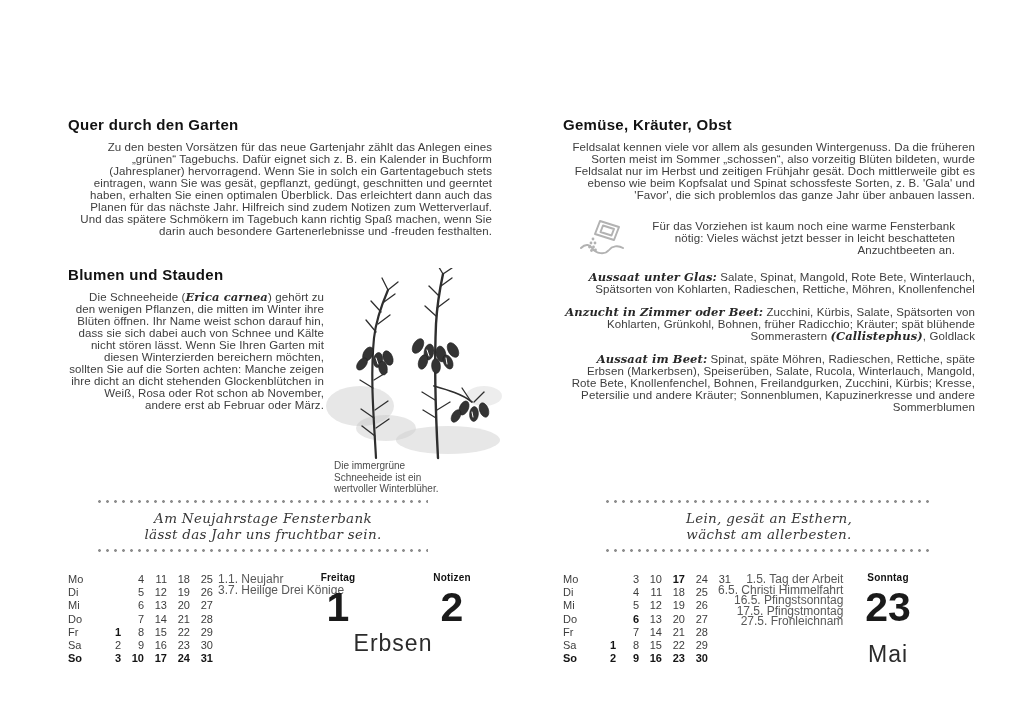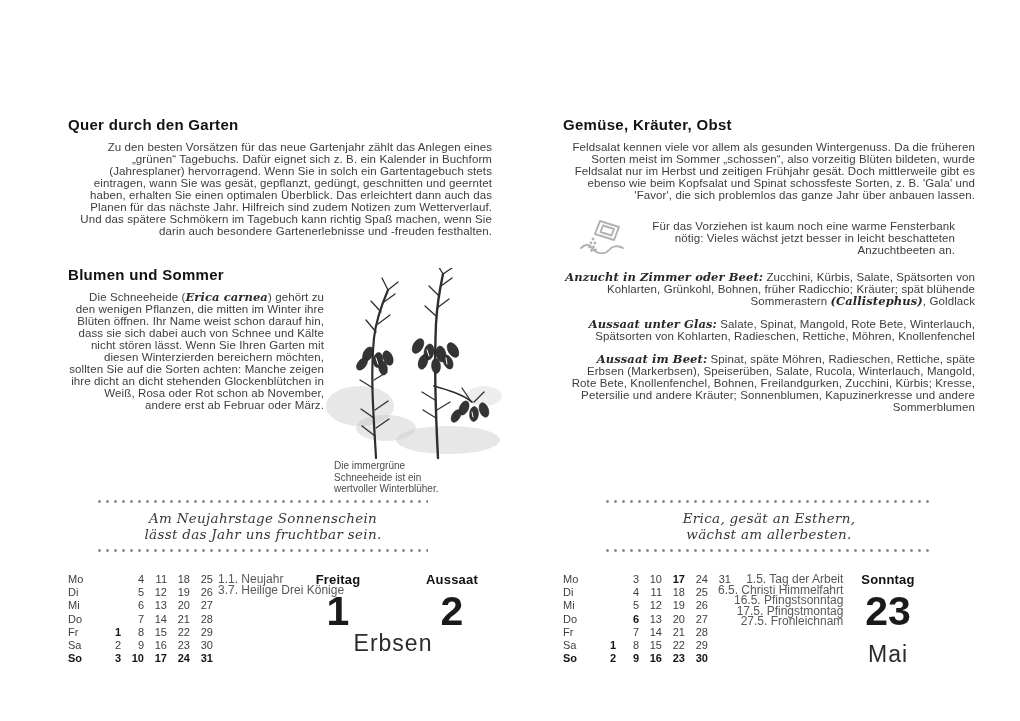--- a/index.html
+++ b/index.html
@@ -44,39 +44,39 @@
   .cal-row{display:flex;}
   .cal-day{width:30px;}
   .cal-cell{width:23px; text-align:right;}
   .b{font-weight:bold; color:#151515;}
   .holidays{position:absolute; top:574px; font-size:12px; line-height:10.6px; color:#585858;}
   .holidays-jan{left:218px;}
   .holidays-may{left:718px;text-align:right;}
   .holiday-line{display:block;}
   
   .featured{position:absolute; top:572px; text-align:center;}
-  .featured-weekday{font-size:13px; font-weight:bold; color:#111; letter-spacing:.2px;}
+  .featured-weekday{font-size:10px; font-weight:bold; color:#111; letter-spacing:.2px;}
   .featured-number{font-size:41px; font-weight:bold; color:#1a1a1a; line-height:42px; margin-top:3px;}
   .f-jan-1{left:296px; width:84px;}
   .f-jan-2{left:410px; width:84px;}
   .f-may{left:832px; width:112px;}
   .month-name{position:absolute; text-align:center; font-size:23px; color:#2b2b2b; letter-spacing:1px;}
   .month-jan{left:323px; top:630px; width:140px;}
   .month-may{left:832px; top:641px; width:112px;}
   svg{display:block;}
 </style>
 </head>
 <body>
 
 <div class="page">
 
   <div class="col left-col">
     <h2 class="sec">Quer durch den Garten</h2>
     <p class="body">Zu den besten Vorsätzen für das neue Gartenjahr zählt das Anlegen eines „grünen“ Tagebuchs. Dafür eignet sich z. B. ein Kalender in Buchform (Jahresplaner) hervorragend. Wenn Sie in solch ein Gartentagebuch stets eintragen, wann Sie was gesät, gepflanzt, gedüngt, geschnitten und geerntet haben, erhalten Sie einen optimalen Überblick. Das erleichtert dann auch das Planen für das nächste Jahr. Hilfreich sind zudem Notizen zum Wetterverlauf. Und das spätere Schmökern im Tagebuch kann richtig Spaß machen, wenn Sie darin auch besondere Gartenerlebnisse und -freuden festhalten.</p>
-    <h2 class="sec sec2">Blumen und Sommer</h2>
+    <h2 class="sec sec2">Blumen und Stauden</h2>
     <p class="body narrow"><span>Die Schneeheide (</span><span class="species">Erica carnea</span><span>) gehört zu den wenigen Pflanzen, die mitten im Winter ihre Blüten öffnen. Ihr Name weist schon darauf hin, dass sie sich dabei auch von Schnee und Kälte nicht stören lässt. Wenn Sie Ihren Garten mit diesen Winterzierden bereichern möchten, sollten Sie auf die Sorten achten: Manche zeigen ihre dicht an dicht stehenden Glockenblütchen in Weiß, Rosa oder Rot schon ab November, andere erst ab Februar oder März.</span></p>
 
     <div class="illustration">
       <svg viewBox="0 0 176 192" width="176" height="192">
         <ellipse cx="34" cy="138" rx="34" ry="20" fill="#c9c9c9" opacity="0.45"></ellipse>
         <ellipse cx="60" cy="160" rx="30" ry="13" fill="#c4c4c4" opacity="0.4"></ellipse>
         <ellipse cx="122" cy="172" rx="52" ry="14" fill="#d0d0d0" opacity="0.5"></ellipse>
         <ellipse cx="158" cy="128" rx="18" ry="10" fill="#d8d8d8" opacity="0.45"></ellipse>
         <g stroke="#2e2e2e" fill="none" stroke-linecap="round">
           <path d="M50 190 C48 152 44 110 48 70 C50 52 56 36 62 22" stroke-width="2.2"></path>
@@ -156,38 +156,38 @@
               <circle cx="10.5" cy="29" r="1.4"></circle>
             <circle cx="14.5" cy="29" r="1.4"></circle>
               <circle cx="12.5" cy="32.5" r="1.4"></circle>
             <circle cx="16.5" cy="32" r="1.4"></circle>
           </g>
         </svg>
       </span>
       <p class="body tip-text">Für das Vorziehen ist kaum noch eine warme Fensterbank nötig: Vieles wächst jetzt besser in leicht beschatteten Anzuchtbeeten an.</p>
     </div>
 
+    <p class="body list"><span class="label">Aussaat unter Glas:</span><span> Salate, Spinat, Mangold, Rote Bete, Winterlauch, Spätsorten von Kohlarten, Radieschen, Rettiche, Möhren, Knollenfenchel</span></p>
     <p class="body list"><span class="label">Anzucht in Zimmer oder Beet:</span><span> Zucchini, Kürbis, Salate, Spätsorten von Kohlarten, Grünkohl, Bohnen, früher Radicchio; Kräuter; spät blühende Sommerastern </span><span class="label">(Callistephus)</span><span>, Goldlack</span></p>
-    <p class="body list"><span class="label">Aussaat unter Glas:</span><span> Salate, Spinat, Mangold, Rote Bete, Winterlauch, Spätsorten von Kohlarten, Radieschen, Rettiche, Möhren, Knollenfenchel</span></p>
     <p class="body list"><span class="label">Aussaat im Beet:</span><span> Spinat, späte Möhren, Radieschen, Rettiche, späte Erbsen (Markerbsen), Speiserüben, Salate, Rucola, Winterlauch, Mangold, Rote Bete, Knollenfenchel, Bohnen, Freilandgurken, Zucchini, Kürbis; Kresse, Petersilie und andere Kräuter; Sonnenblumen, Kapuzinerkresse und andere Sommerblumen</span></p>
   </div>
 
   <div class="proverb proverb-left">
     <div class="dotline"></div>
     <div class="proverb-text">
-      <div>Am Neujahrstage Sonnenschein</div>
+      <div>Am Neujahrstage Fensterbank</div>
       <div>lässt das Jahr uns fruchtbar sein.</div>
     </div>
     <div class="dotline"></div>
   </div>
 
   <div class="proverb proverb-right">
     <div class="dotline"></div>
     <div class="proverb-text">
-      <div>Erica, gesät an Esthern,</div>
+      <div>Lein, gesät an Esthern,</div>
       <div>wächst am allerbesten.</div>
     </div>
     <div class="dotline"></div>
   </div>
 
   <div class="cal cal-jan">
     <div class="cal-row">
       <span class="cal-day">Mo</span>
         <span class="cal-cell"></span>
         <span class="cal-cell">4</span>
@@ -248,21 +248,21 @@
   <div class="holidays holidays-jan">
     <span class="holiday-line">1.1. Neujahr</span>
     <span class="holiday-line">3.7. Heilige Drei Könige</span>
   </div>
 
   <div class="featured f-jan-1">
     <div class="featured-weekday">Freitag</div>
     <div class="featured-number">1</div>
   </div>
   <div class="featured f-jan-2">
-    <div class="featured-weekday">Aussaat</div>
+    <div class="featured-weekday">Notizen</div>
     <div class="featured-number">2</div>
   </div>
   <div class="month-name month-jan">Erbsen</div>
 
   <div class="cal cal-may">
     <div class="cal-row">
       <span class="cal-day">Mo</span>
         <span class="cal-cell"></span>
         <span class="cal-cell">3</span>
         <span class="cal-cell">10</span>

